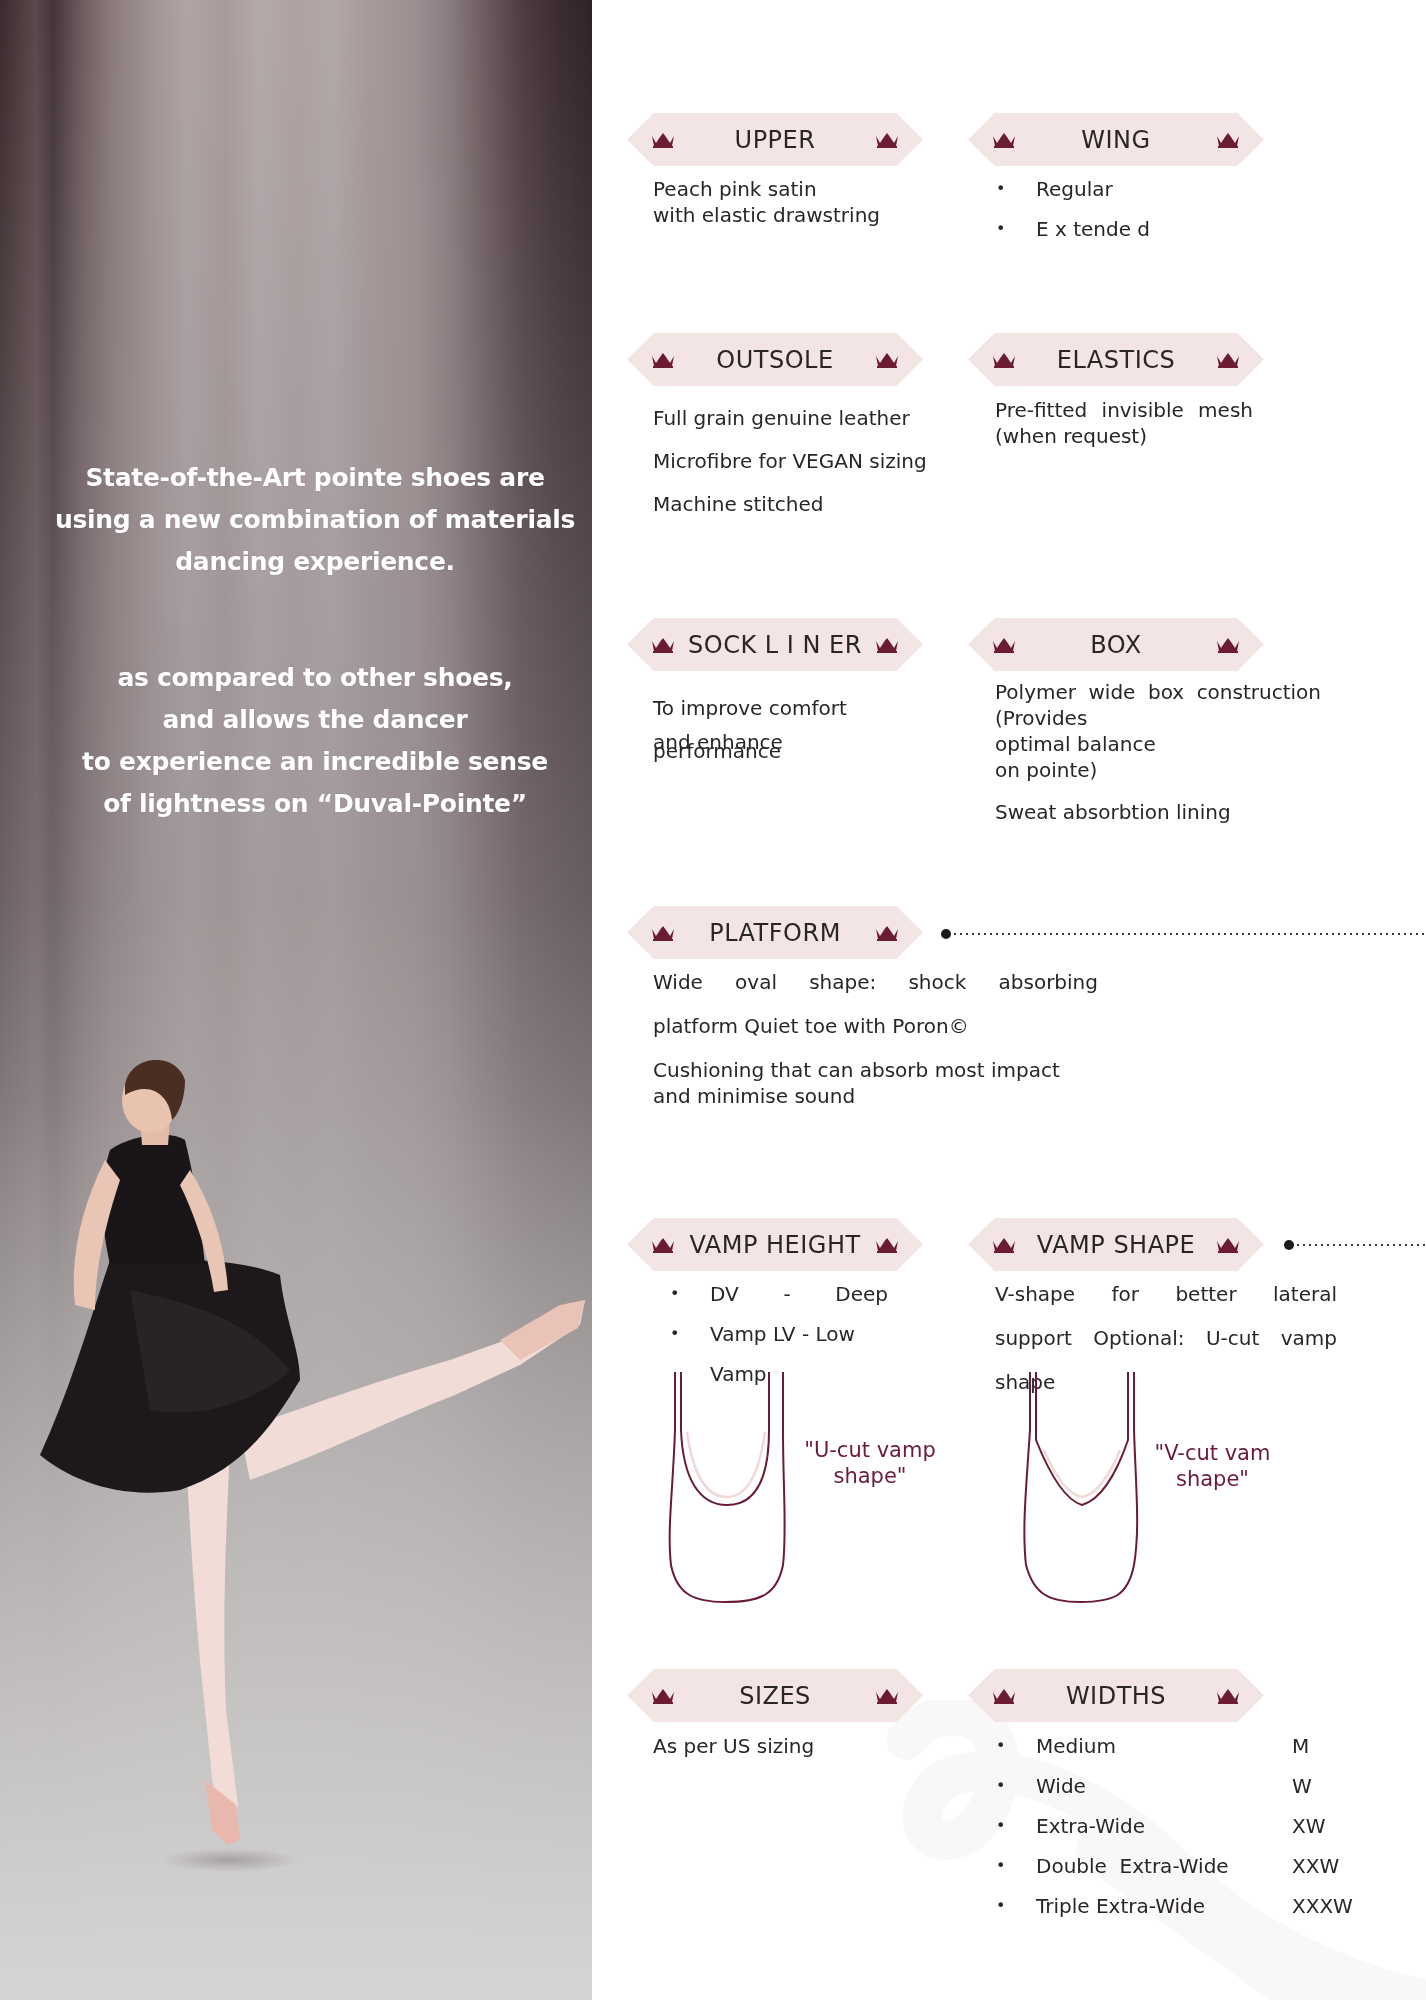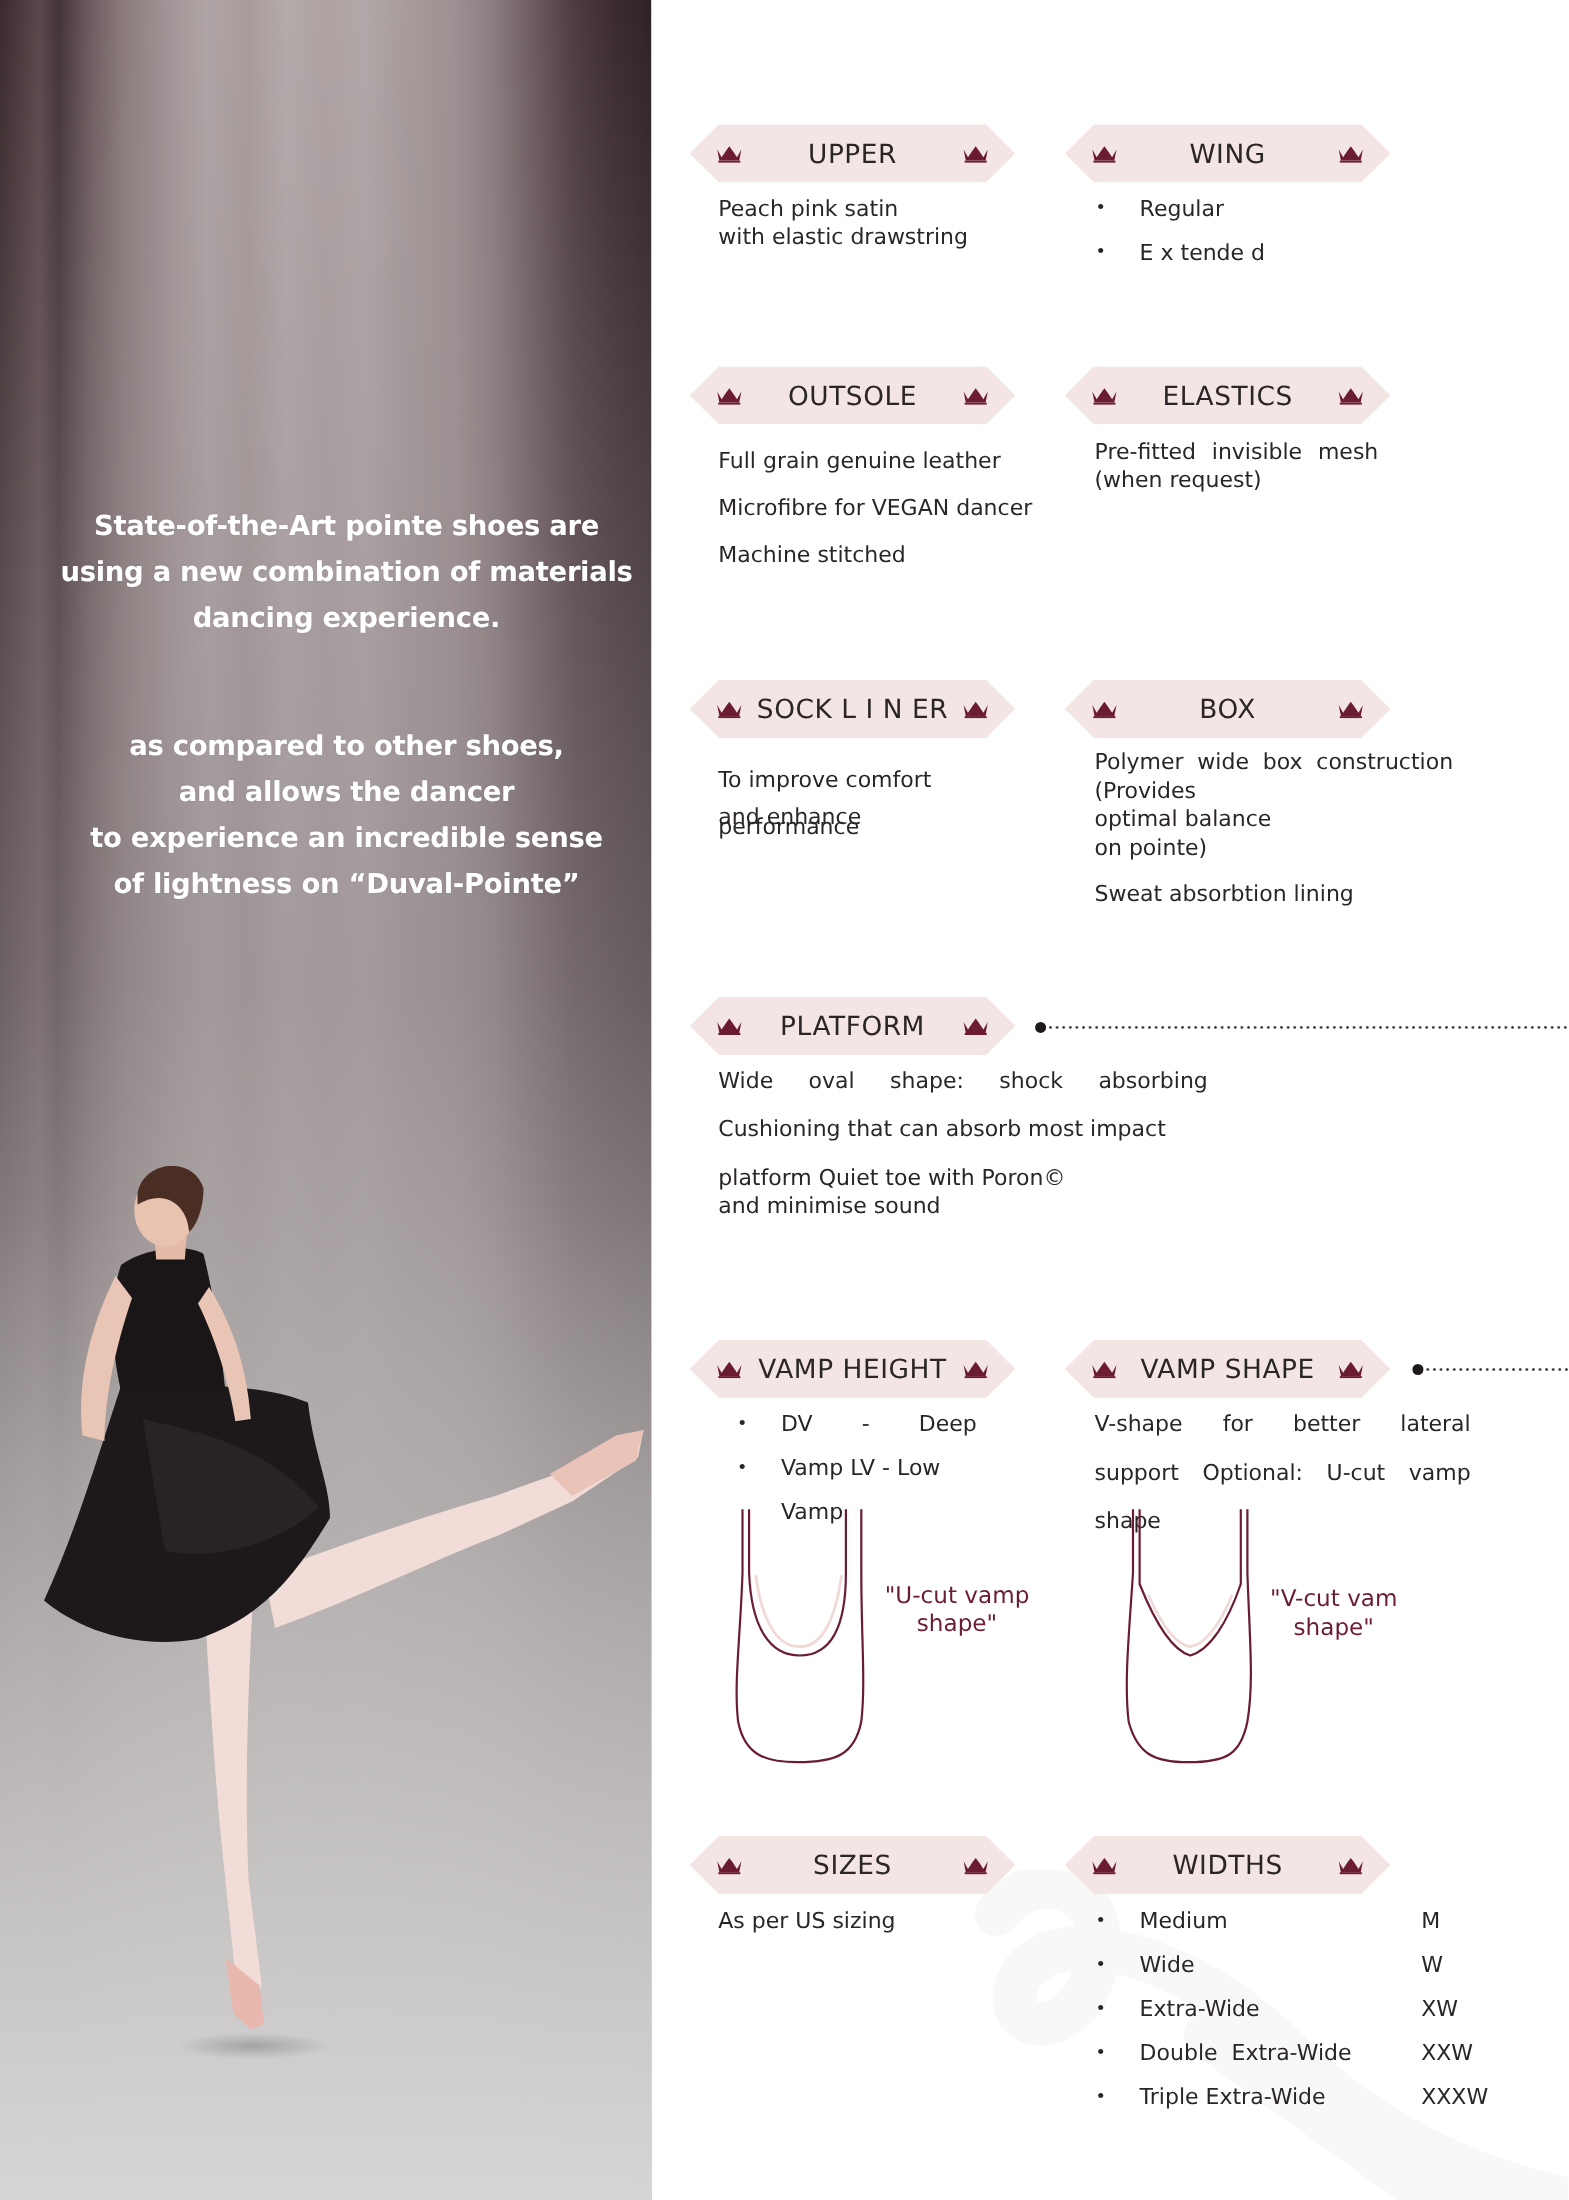--- a/index.html
+++ b/index.html
@@ -188,21 +188,21 @@
     <span class="badge-title">OUTSOLE</span>
     <span class="crown">
         <svg viewBox="0 0 24 16">
           <path d="M1 4 L5 11 L9 5 L12 1 L15 5 L19 11 L23 4 L21 14 L3 14 Z" fill="#6b1c33"></path>
           <rect x="2" y="14" width="20" height="2" fill="#6b1c33"></rect>
         </svg>
       </span>
   </div>
   <div class="body-text" style="left:653px;top:397px;width:320px;line-height:43px;">
     <p>Full grain genuine leather</p>
-    <p>Microfibre for VEGAN dancer</p>
+    <p>Microfibre for VEGAN sizing</p>
     <p>Machine stitched</p>
   </div>
 </div>
 
 <div class="section">
   <div class="badge" style="left:968px;top:333px;">
     <span class="crown">
         <svg viewBox="0 0 24 16">
           <path d="M1 4 L5 11 L9 5 L12 1 L15 5 L19 11 L23 4 L21 14 L3 14 Z" fill="#6b1c33"></path>
           <rect x="2" y="14" width="20" height="2" fill="#6b1c33"></rect>
@@ -283,22 +283,22 @@
         <svg viewBox="0 0 24 16">
           <path d="M1 4 L5 11 L9 5 L12 1 L15 5 L19 11 L23 4 L21 14 L3 14 Z" fill="#6b1c33"></path>
           <rect x="2" y="14" width="20" height="2" fill="#6b1c33"></rect>
         </svg>
       </span>
   </div>
   <span class="dot-start" style="left:941px;top:929px;"></span>
   <div class="dotline" style="left:952px;top:930px;width:474px;"></div>
   <div class="body-text" style="left:653px;top:969px;width:445px;">
     <p class="justify" style="text-align-last:justify;">Wide oval shape: shock absorbing</p>
+    <p style="margin-top:18px;">platform Quiet toe with Poron©</p>
     <p style="margin-top:18px;">Cushioning that can absorb most impact</p>
-    <p style="margin-top:18px;">platform Quiet toe with Poron©</p>
     <p>and minimise sound</p>
   </div>
 </div>
 
 <div class="section">
   <div class="badge" style="left:627px;top:1218px;">
     <span class="crown">
         <svg viewBox="0 0 24 16">
           <path d="M1 4 L5 11 L9 5 L12 1 L15 5 L19 11 L23 4 L21 14 L3 14 Z" fill="#6b1c33"></path>
           <rect x="2" y="14" width="20" height="2" fill="#6b1c33"></rect>

